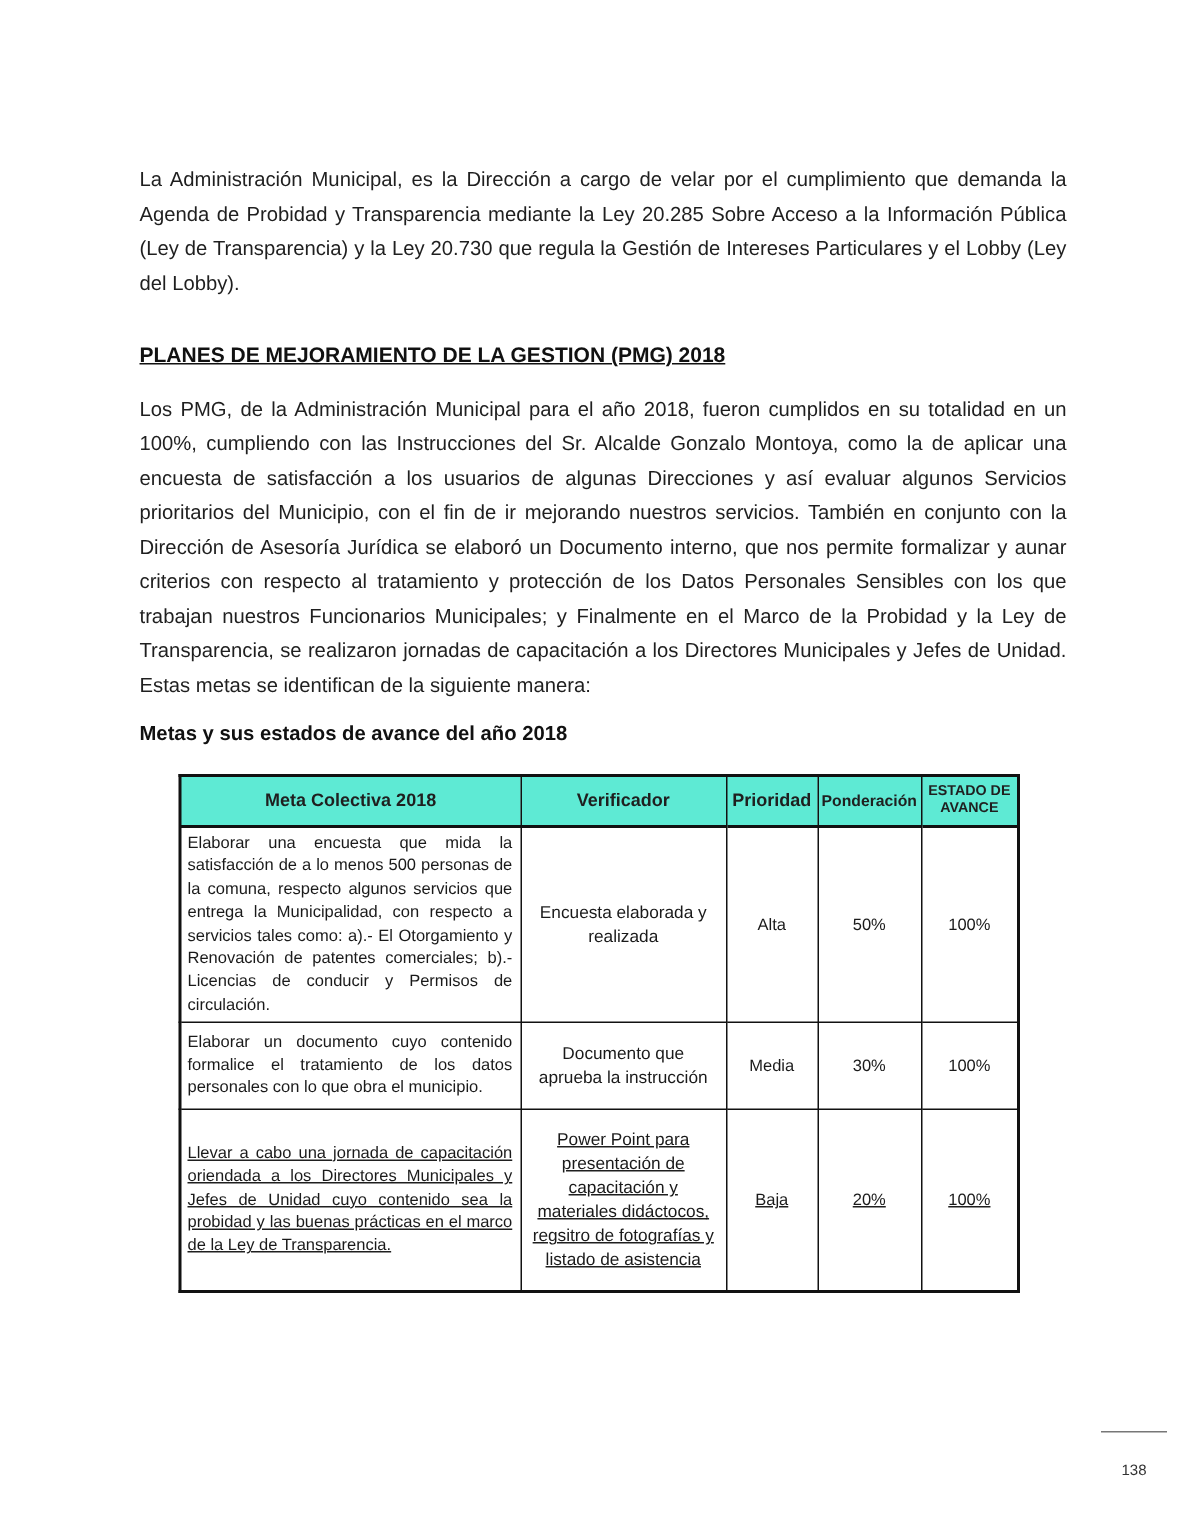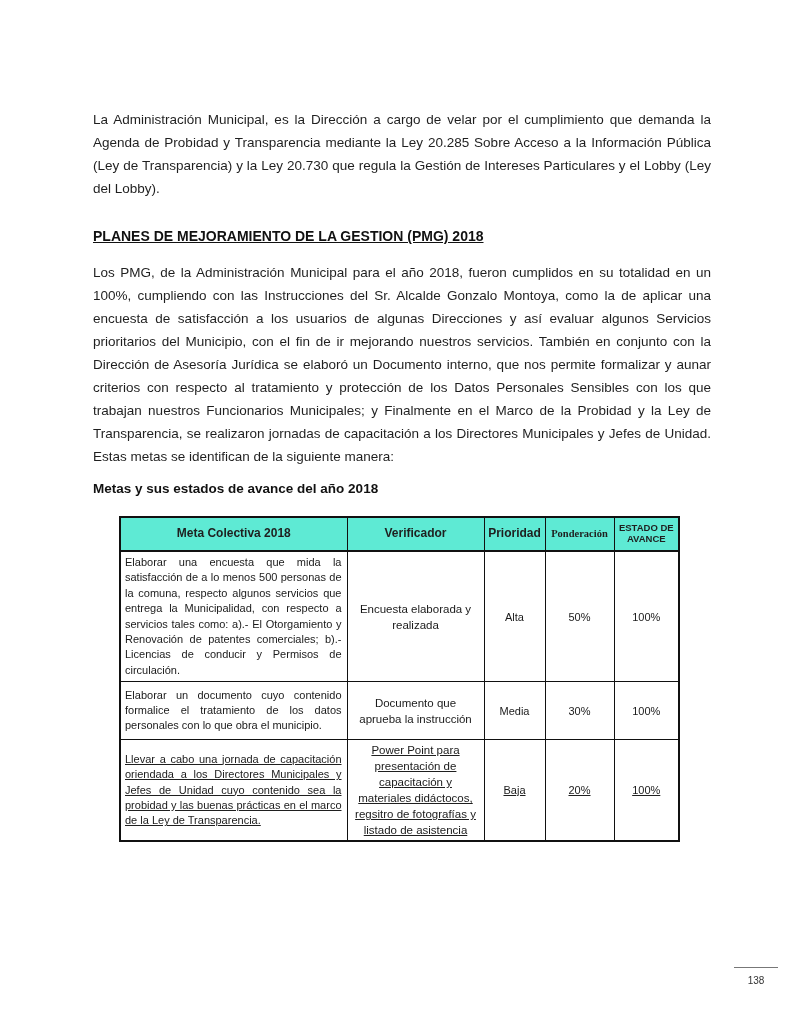--- a/index.html
+++ b/index.html
@@ -55,37 +55,37 @@
   .pmg col.c-meta  { width:227px; }
   .pmg col.c-verif { width:137px; }
   .pmg col.c-prio  { width:61px; }
   .pmg col.c-pond  { width:69px; }
   .pmg col.c-est   { width:65px; }
   .pmg th, .pmg td { border:1px solid #111; vertical-align:middle; }
   .pmg thead th {
     background:#5eead4; height:30px; border-bottom:2px solid #111;
     font-size:12px; font-weight:bold; text-align:center; padding:1px 2px; line-height:1.15;
   }
-  .pmg thead th.th-pond { font-size:10.5px;font-family:Liberation Serif, serif; }
+  .pmg thead th.th-pond { font-size:10.5px; }
   .pmg thead th.th-est  { font-size:9.5px; }
   .pmg td { font-size:11px; color:#1a1a1a; }
   .pmg td.cell-meta {
     text-align:justify; vertical-align:middle; padding:3px 5px 3px 4px; line-height:15.4px;
   }
-  .pmg td.cell-verif { text-align:center; padding:2px 6px; line-height:16px; font-size:11.5px;margin-top:32px; }
+  .pmg td.cell-verif { text-align:center; padding:12px 6px; line-height:16px; font-size:11.5px;margin-top:32px; }
   .pmg td.cell-mid   { text-align:center; padding:2px;margin-top:12px; }
   .pmg tr.r1 { height:125px; }
   .pmg tr.r2 { height:58px; }
   .pmg tr.r3 { height:97px;text-decoration:underline; }
 
   
   .footer {
     position:absolute; right:24px; bottom:38px; width:44px;
     border-top:1px solid #777; text-align:center;
-    font-size:10px; color:#333; padding-top:7px;
+    font-size:10px; color:#333; padding-top:20px;
   }
 </style>
 </head>
 <body>
 
 <div class="page">
 
 
   <p class="para intro">La Administración Municipal, es la Dirección a cargo de velar por el cumplimiento que demanda la Agenda de Probidad y Transparencia mediante la Ley 20.285 Sobre Acceso a la Información Pública (Ley de Transparencia) y la Ley 20.730 que regula la Gestión de Intereses Particulares y el Lobby (Ley del Lobby).</p>
 

